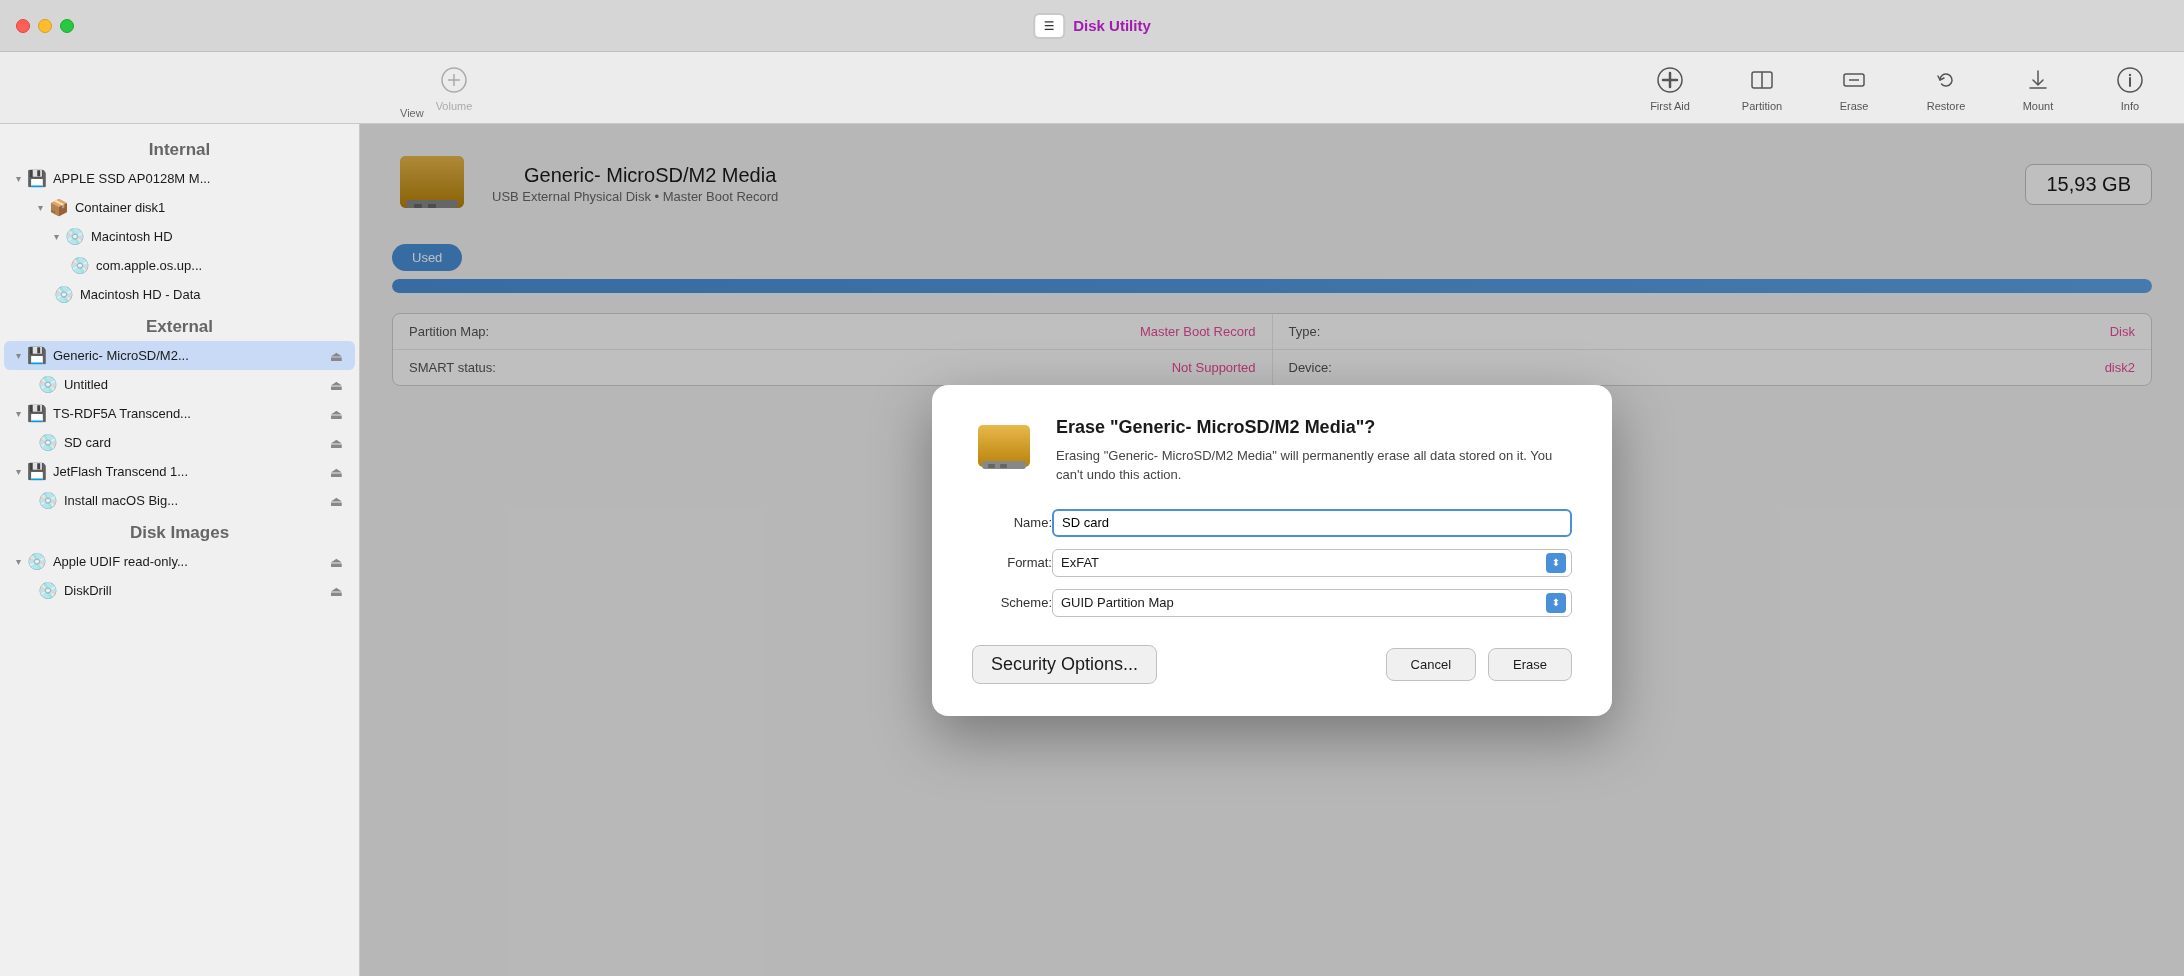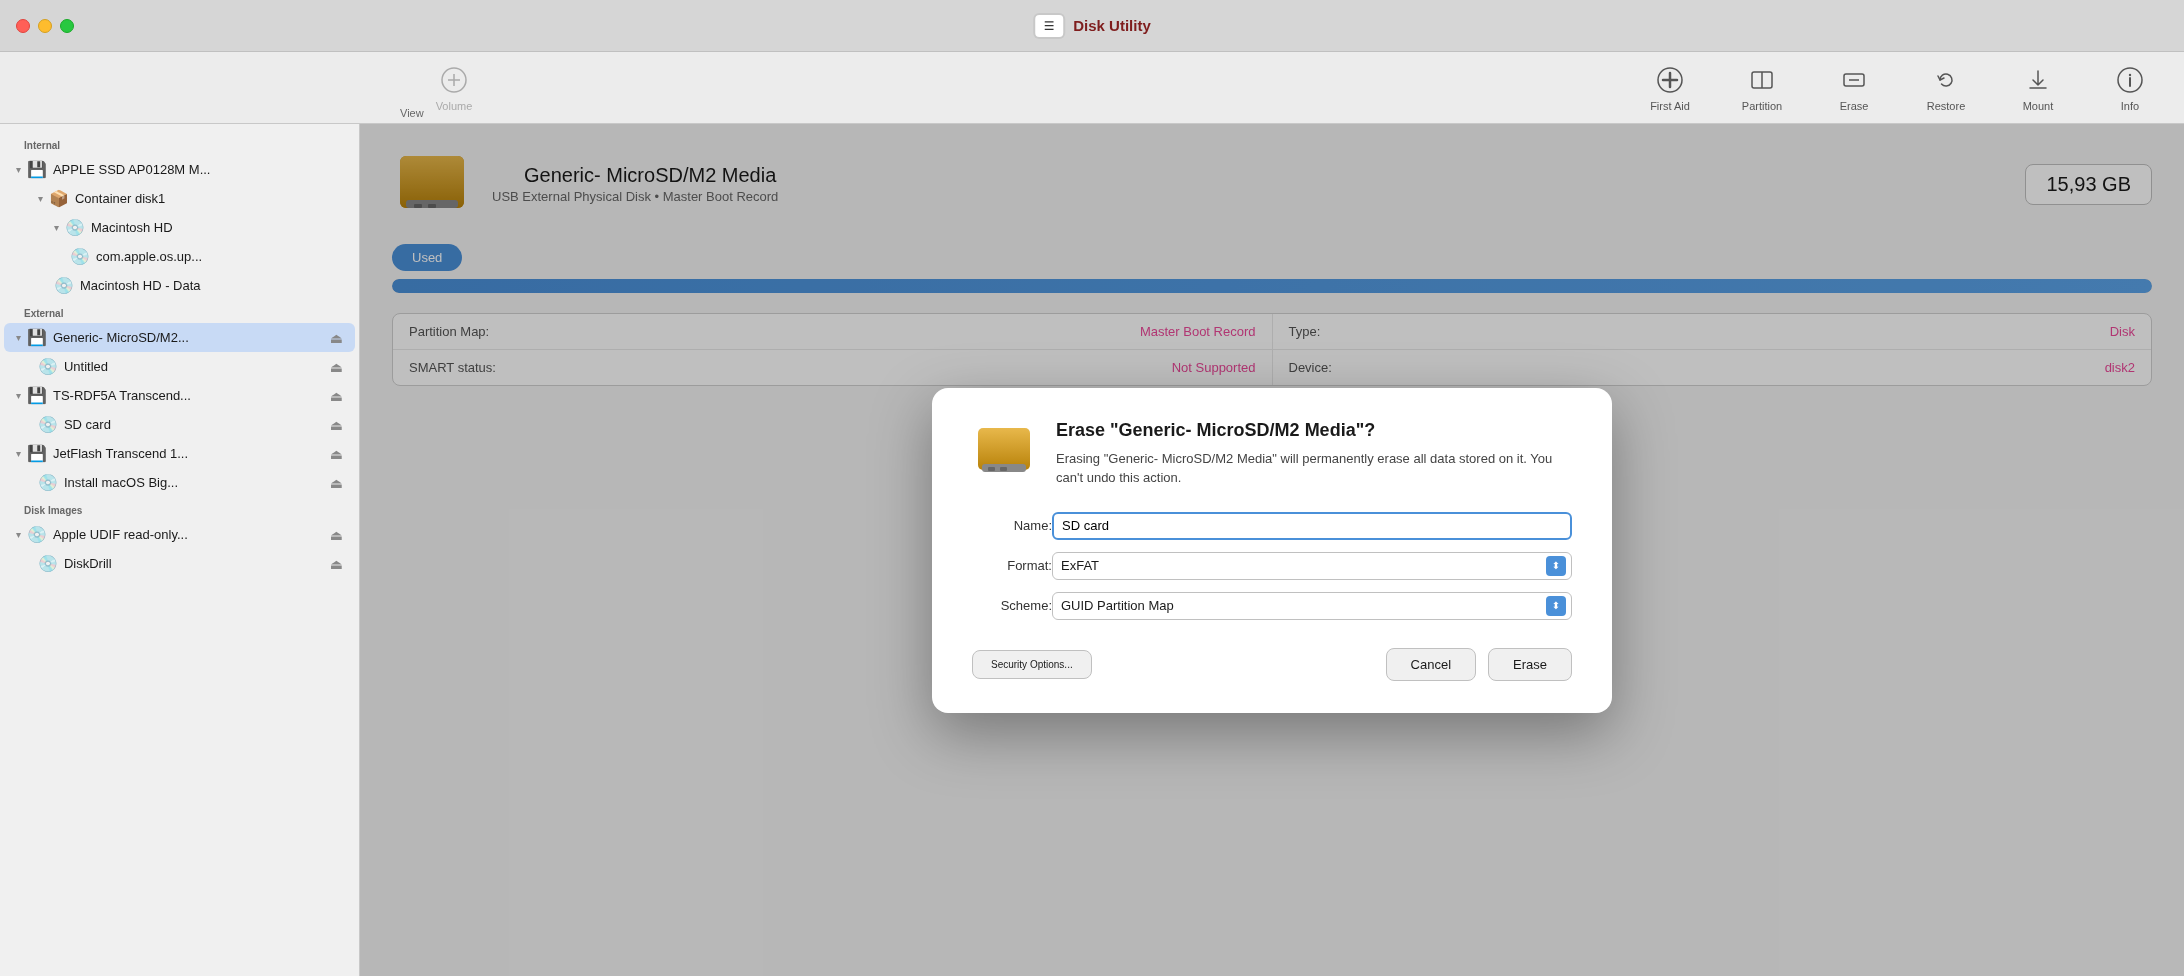--- a/index.html
+++ b/index.html
@@ -59,21 +59,21 @@
       border-radius: 4px;
       display: flex;
       align-items: center;
       justify-content: center;
       font-size: 12px;
       color: #333;
     }
     .app-title {
       font-size: 15px;
       font-weight: 600;
-      color: #7f1d1d;
+      color: #a21caf;
     }
 
     
     .toolbar {
       background: #ececec;
       height: 72px;
       display: flex;
       align-items: center;
       justify-content: flex-end;
       padding: 0 24px;
@@ -123,25 +123,26 @@
     
     .sidebar {
       width: 360px;
       background: #f0f0f0;
       border-right: 1px solid #c8c8c8;
       overflow-y: auto;
       padding: 8px 0;
       flex-shrink: 0;
     }
     .sidebar-section-header {
-      font-size: 10px;
+      font-size: 17px;
       font-weight: 600;
       color: #666;
-      padding: 8px 24px 4px;
+      padding: 8px 16px 4px;
       text-transform: none;
+      text-align: center;
     }
     .sidebar-item {
       display: flex;
       align-items: center;
       padding: 5px 16px;
       font-size: 13px;
       color: #1a1a1a;
       cursor: pointer;
       gap: 6px;
     }
@@ -360,21 +361,21 @@
       justify-content: flex-end;
       gap: 12px;
       align-items: center;
     }
     .btn-security {
       margin-right: auto;
       background: #f0f0f0;
       border: 1px solid #c0c0c0;
       border-radius: 8px;
       padding: 8px 18px;
-      font-size: 10px;
+      font-size: 18px;
       cursor: pointer;
       color: #1a1a1a;
     }
     .btn-cancel {
       background: #f0f0f0;
       border: 1px solid #c0c0c0;
       border-radius: 8px;
       padding: 8px 24px;
       font-size: 13px;
       cursor: pointer;

